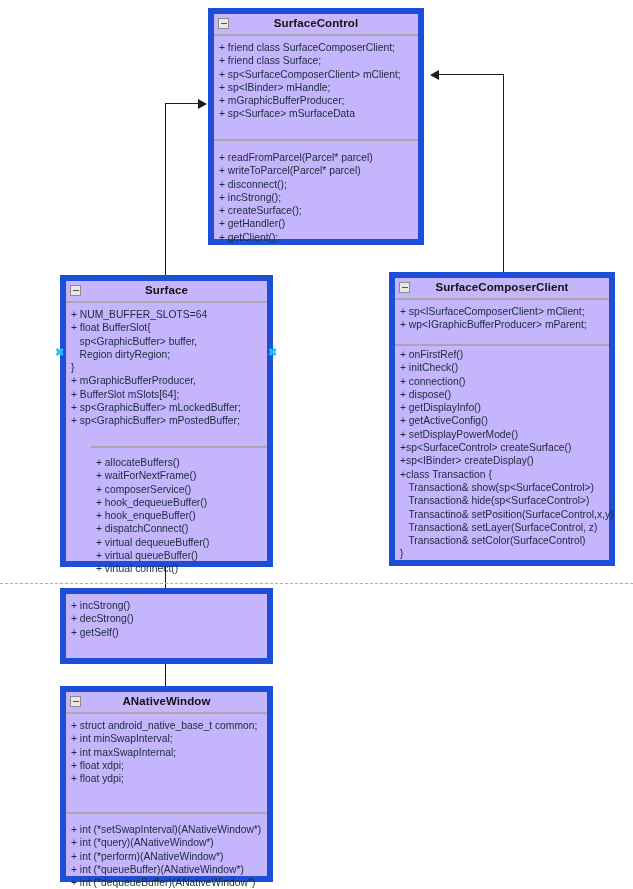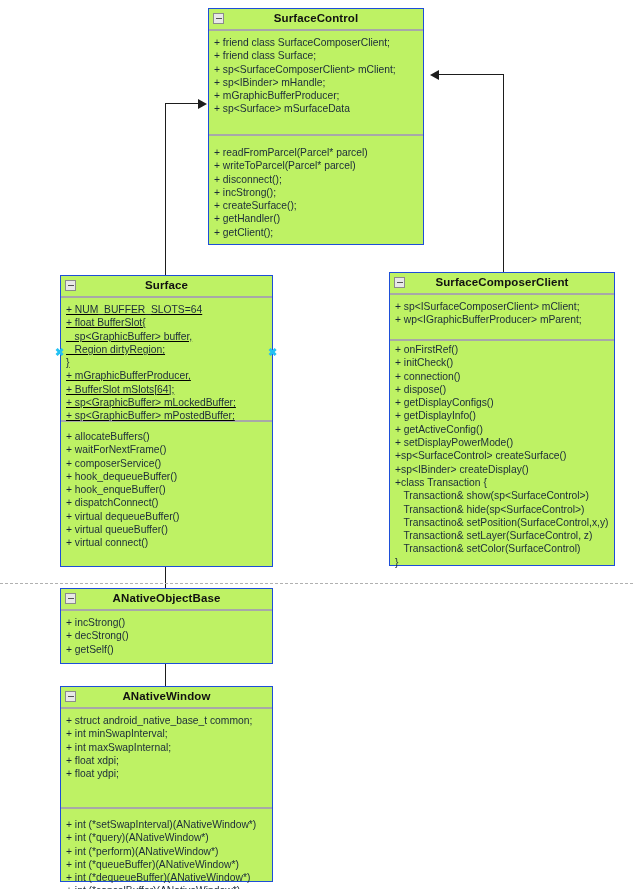--- a/index.html
+++ b/index.html
@@ -18,22 +18,22 @@
   #canvas {
     position: absolute;
     left: 0; top: 0;
     width: 633px;
     height: 889px;
   }
 
   
   .uml-class {
     position: absolute;
-    background: #bef264;
-    border: 1px solid #1d4ed8;
+    background: #c4b5fd;
+    border: 6px solid #1d4ed8;
     box-sizing: border-box;
     box-shadow: 0 0 0 0 transparent;
   }
   .uml-header {
     position: relative;
     height: 22px;
     border-bottom: 2px solid #a8a8a8;
     box-sizing: border-box;
     display: flex;
     align-items: center;
@@ -173,32 +173,32 @@
       <div class="uml-row">+ getHandler()</div>
       <div class="uml-row">+ getClient();</div>
     </div>
   </div>
 
   <div class="uml-class" style="left:60px; top:275px; width:213px; height:292px;">
     <div class="uml-header">
       <span class="collapse-icon"></span>
       <span class="uml-title">Surface</span>
     </div>
-    <div class="uml-section" style="height:122px;text-decoration:underline;">
+    <div class="uml-section" style="height:143px;">
       <div class="uml-row">+ NUM_BUFFER_SLOTS=64</div>
       <div class="uml-row">+ float BufferSlot{</div>
       <div class="uml-row">   sp&lt;GraphicBuffer&gt; buffer,</div>
       <div class="uml-row">   Region dirtyRegion;</div>
       <div class="uml-row">}</div>
       <div class="uml-row">+ mGraphicBufferProducer,</div>
       <div class="uml-row">+ BufferSlot mSlots[64];</div>
       <div class="uml-row">+ sp&lt;GraphicBuffer&gt; mLockedBuffer;</div>
       <div class="uml-row">+ sp&lt;GraphicBuffer&gt; mPostedBuffer;</div>
     </div>
-    <div class="uml-section" style="padding-top:8px;">
+    <div class="uml-section" style="padding-top:8px;margin-left:25px;">
       <div class="uml-row">+ allocateBuffers()</div>
       <div class="uml-row">+ waitForNextFrame()</div>
       <div class="uml-row">+ composerService()</div>
       <div class="uml-row">+ hook_dequeueBuffer()</div>
       <div class="uml-row">+ hook_enqueBuffer()</div>
       <div class="uml-row">+ dispatchConnect()</div>
       <div class="uml-row">+ virtual dequeueBuffer()</div>
       <div class="uml-row">+ virtual queueBuffer()</div>
       <div class="uml-row">+ virtual connect()</div>
     </div>
@@ -214,41 +214,36 @@
     </div>
     <div class="uml-section" style="height:44px;">
       <div class="uml-row">+ sp&lt;ISurfaceComposerClient&gt; mClient;</div>
       <div class="uml-row">+ wp&lt;IGraphicBufferProducer&gt; mParent;</div>
     </div>
     <div class="uml-section" style="padding-top:2px;">
       <div class="uml-row">+ onFirstRef()</div>
       <div class="uml-row">+ initCheck()</div>
       <div class="uml-row">+ connection()</div>
       <div class="uml-row">+ dispose()</div>
-      <div class="uml-row">+ getDisplayConfigs()</div>
       <div class="uml-row">+ getDisplayInfo()</div>
       <div class="uml-row">+ getActiveConfig()</div>
       <div class="uml-row">+ setDisplayPowerMode()</div>
       <div class="uml-row">+sp&lt;SurfaceControl&gt; createSurface()</div>
       <div class="uml-row">+sp&lt;IBinder&gt; createDisplay()</div>
       <div class="uml-row">+class Transaction {</div>
       <div class="uml-row">   Transaction&amp; show(sp&lt;SurfaceControl&gt;)</div>
       <div class="uml-row">   Transaction&amp; hide(sp&lt;SurfaceControl&gt;)</div>
       <div class="uml-row">   Transactino&amp; setPosition(SurfaceControl,x,y)</div>
       <div class="uml-row">   Transaction&amp; setLayer(SurfaceControl, z)</div>
       <div class="uml-row">   Transaction&amp; setColor(SurfaceControl)</div>
       <div class="uml-row">}</div>
     </div>
   </div>
 
   <div class="uml-class" style="left:60px; top:588px; width:213px; height:76px;">
-    <div class="uml-header">
-      <span class="collapse-icon"></span>
-      <span class="uml-title">ANativeObjectBase</span>
-    </div>
     <div class="uml-section">
       <div class="uml-row">+ incStrong()</div>
       <div class="uml-row">+ decStrong()</div>
       <div class="uml-row">+ getSelf()</div>
     </div>
   </div>
 
   <div class="uml-class" style="left:60px; top:686px; width:213px; height:196px;">
     <div class="uml-header">
       <span class="collapse-icon"></span>

